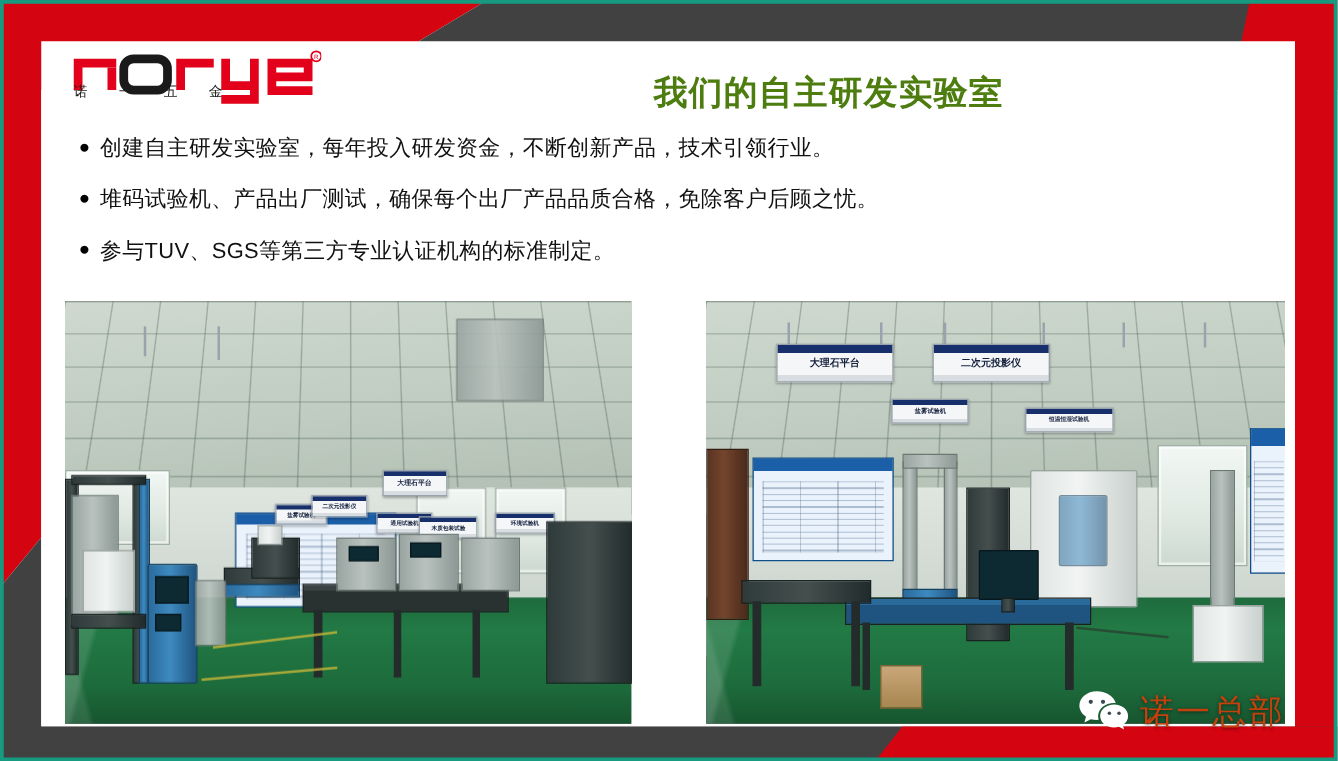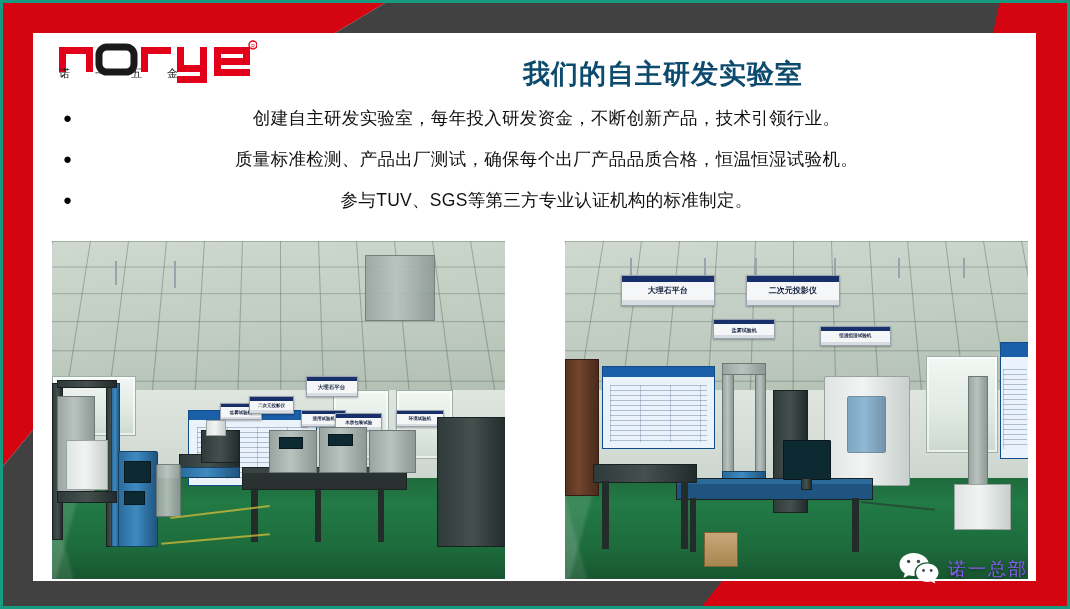--- a/index.html
+++ b/index.html
@@ -64,21 +64,21 @@
 
   
   .slide-title {
     position: absolute;
     left: 300px;
     top: 23px;
     width: 660px;
     text-align: center;
     font-size: 27px;
     font-weight: bold;
-    color: #0c4a6e;
+    color: #4d7c0f;
     letter-spacing: 1px;
     white-space: nowrap;
   }
 
   
   .bullets {
     position: absolute;
     left: 30px;
     top: 75px;
     width: 950px;
@@ -94,21 +94,20 @@
   .bullet-dot {
     flex: 0 0 auto;
     margin-right: 8px;
     font-size: 15px;
     line-height: 1.35;
     color: #000;
   }
   .bullet-text {
     flex: 1 1 auto;
     letter-spacing: 0.3px;
-    text-align: center;
   }
 
   
   .photo-row {
     position: absolute;
     left: 19px;
     top: 208px;
     width: 976px;
     height: 338px;
   }
@@ -218,22 +217,22 @@
   .wechat-mark {
     position: absolute;
     right: 42px;
     bottom: 22px;
     display: flex;
     align-items: center;
     gap: 8px;
     z-index: 25;
   }
   .wechat-mark .wx-label {
-    color: #8b5cf6;
-    font-size: 18px;
+    color: #c2410c;
+    font-size: 27px;
     font-weight: 500;
     letter-spacing: 2px;
     text-shadow: 0 1px 3px rgba(0,0,0,.55);
     font-family: Liberation Serif, serif;
   }
 </style>
 </head>
 <body>
 
 <div id="slide">
@@ -286,21 +285,21 @@
 
     <div class="slide-title">我们的自主研发实验室</div>
 
     <div class="bullets">
       <div class="bullet-row">
         <span class="bullet-dot">●</span>
         <span class="bullet-text">创建自主研发实验室，每年投入研发资金，不断创新产品，技术引领行业。</span>
       </div>
       <div class="bullet-row">
         <span class="bullet-dot">●</span>
-        <span class="bullet-text">质量标准检测、产品出厂测试，确保每个出厂产品品质合格，恒温恒湿试验机。</span>
+        <span class="bullet-text">堆码试验机、产品出厂测试，确保每个出厂产品品质合格，免除客户后顾之忧。</span>
       </div>
       <div class="bullet-row">
         <span class="bullet-dot">●</span>
         <span class="bullet-text">参与TUV、SGS等第三方专业认证机构的标准制定。</span>
       </div>
     </div>
 
     <div class="photo-row">
 
       <div class="photo photo-left">

